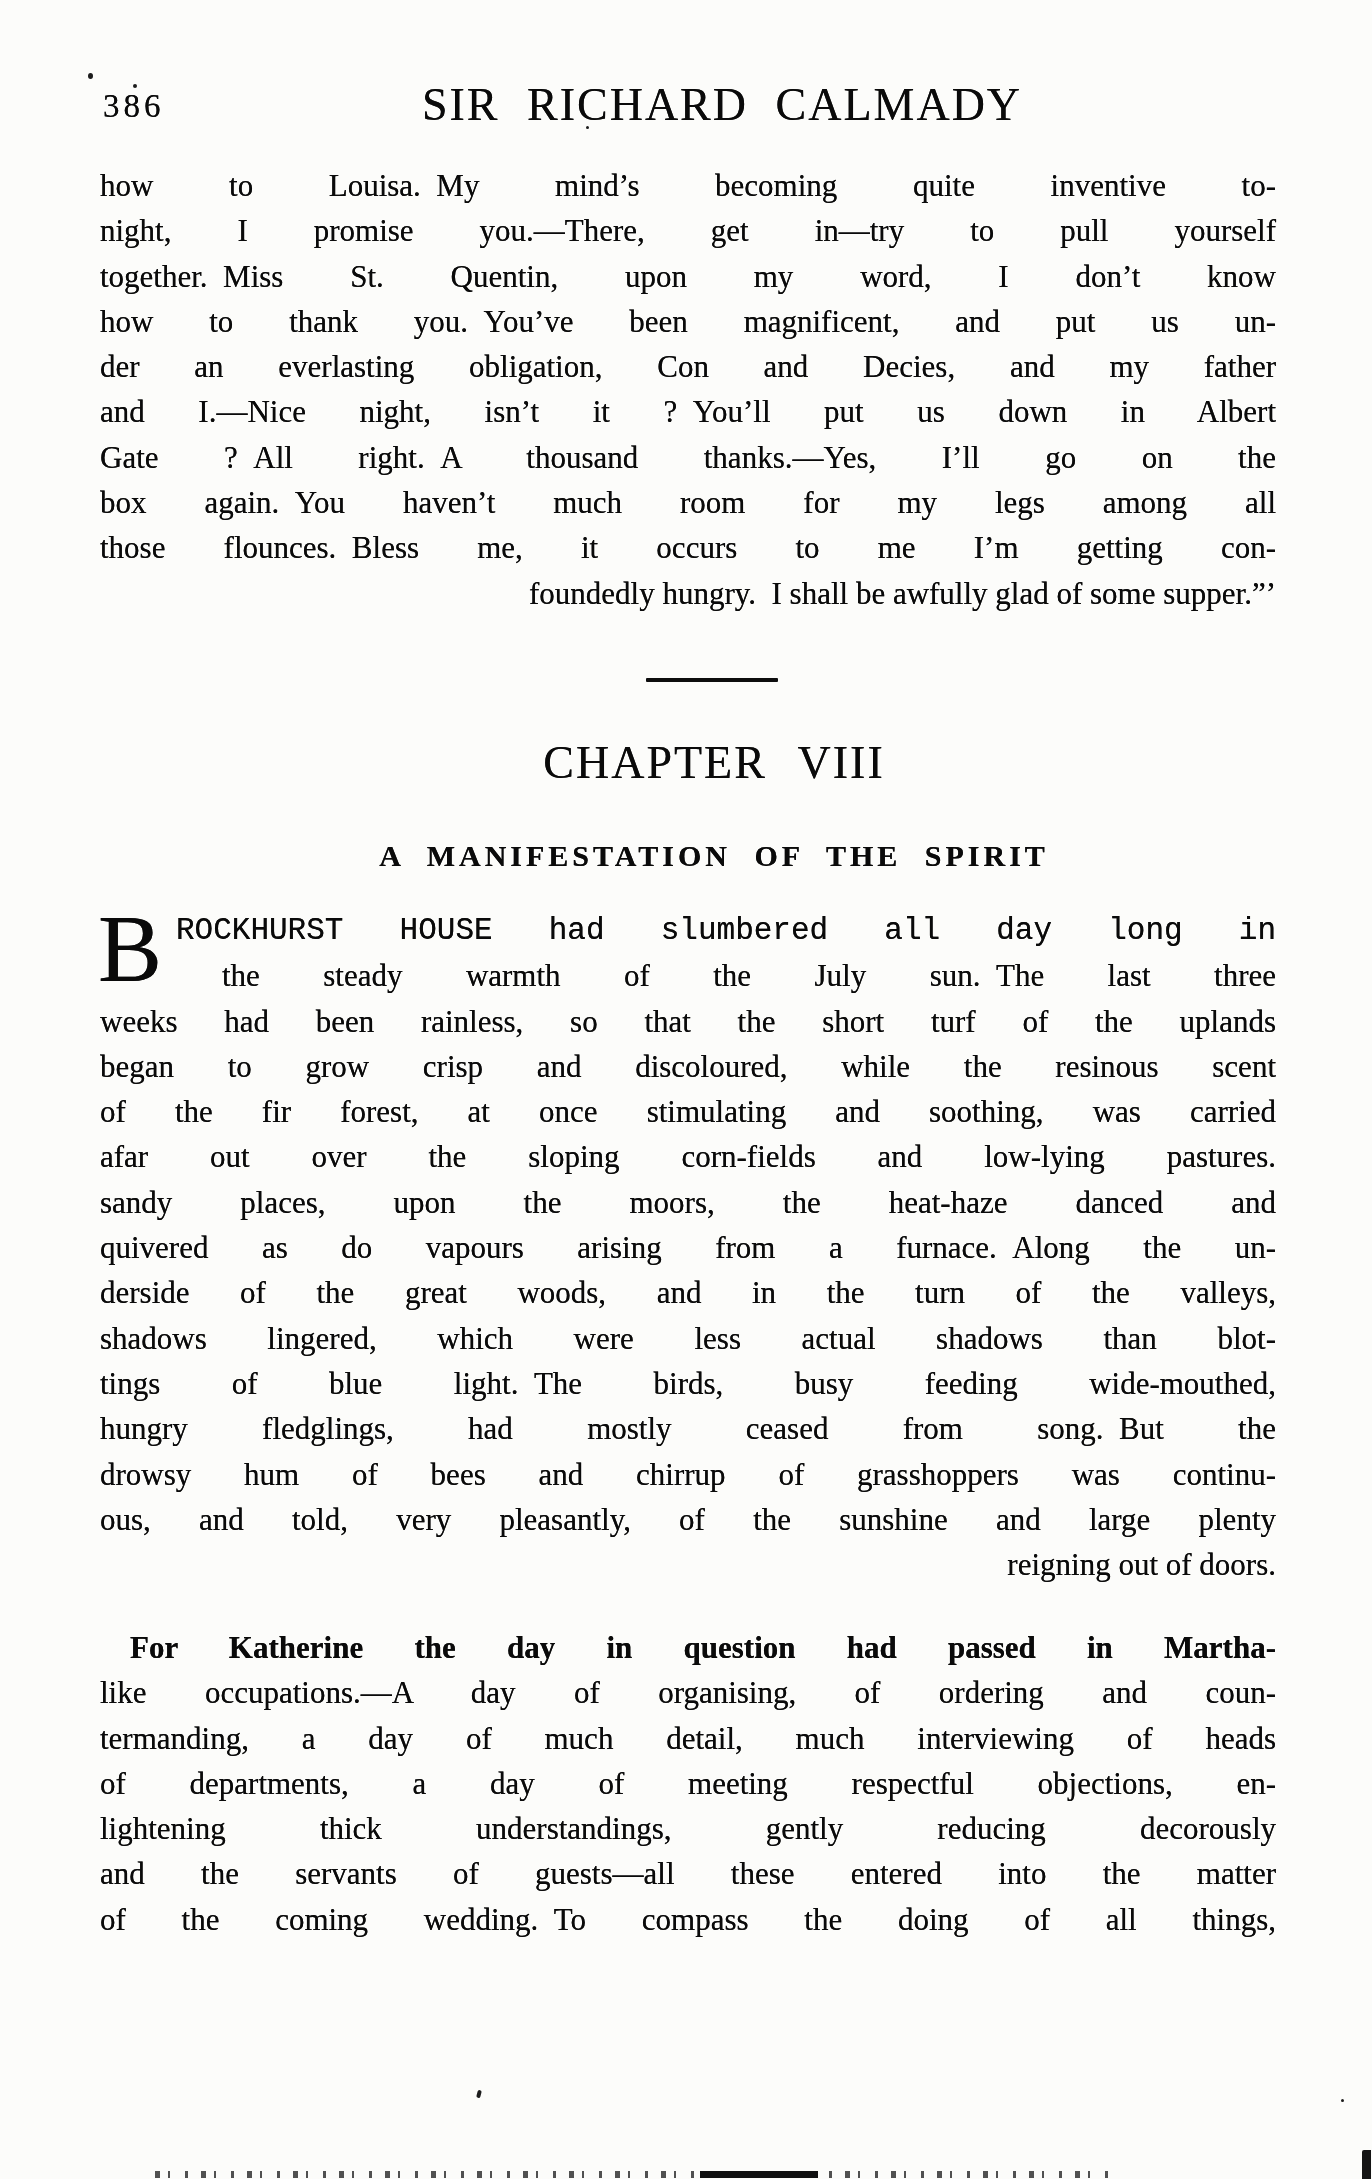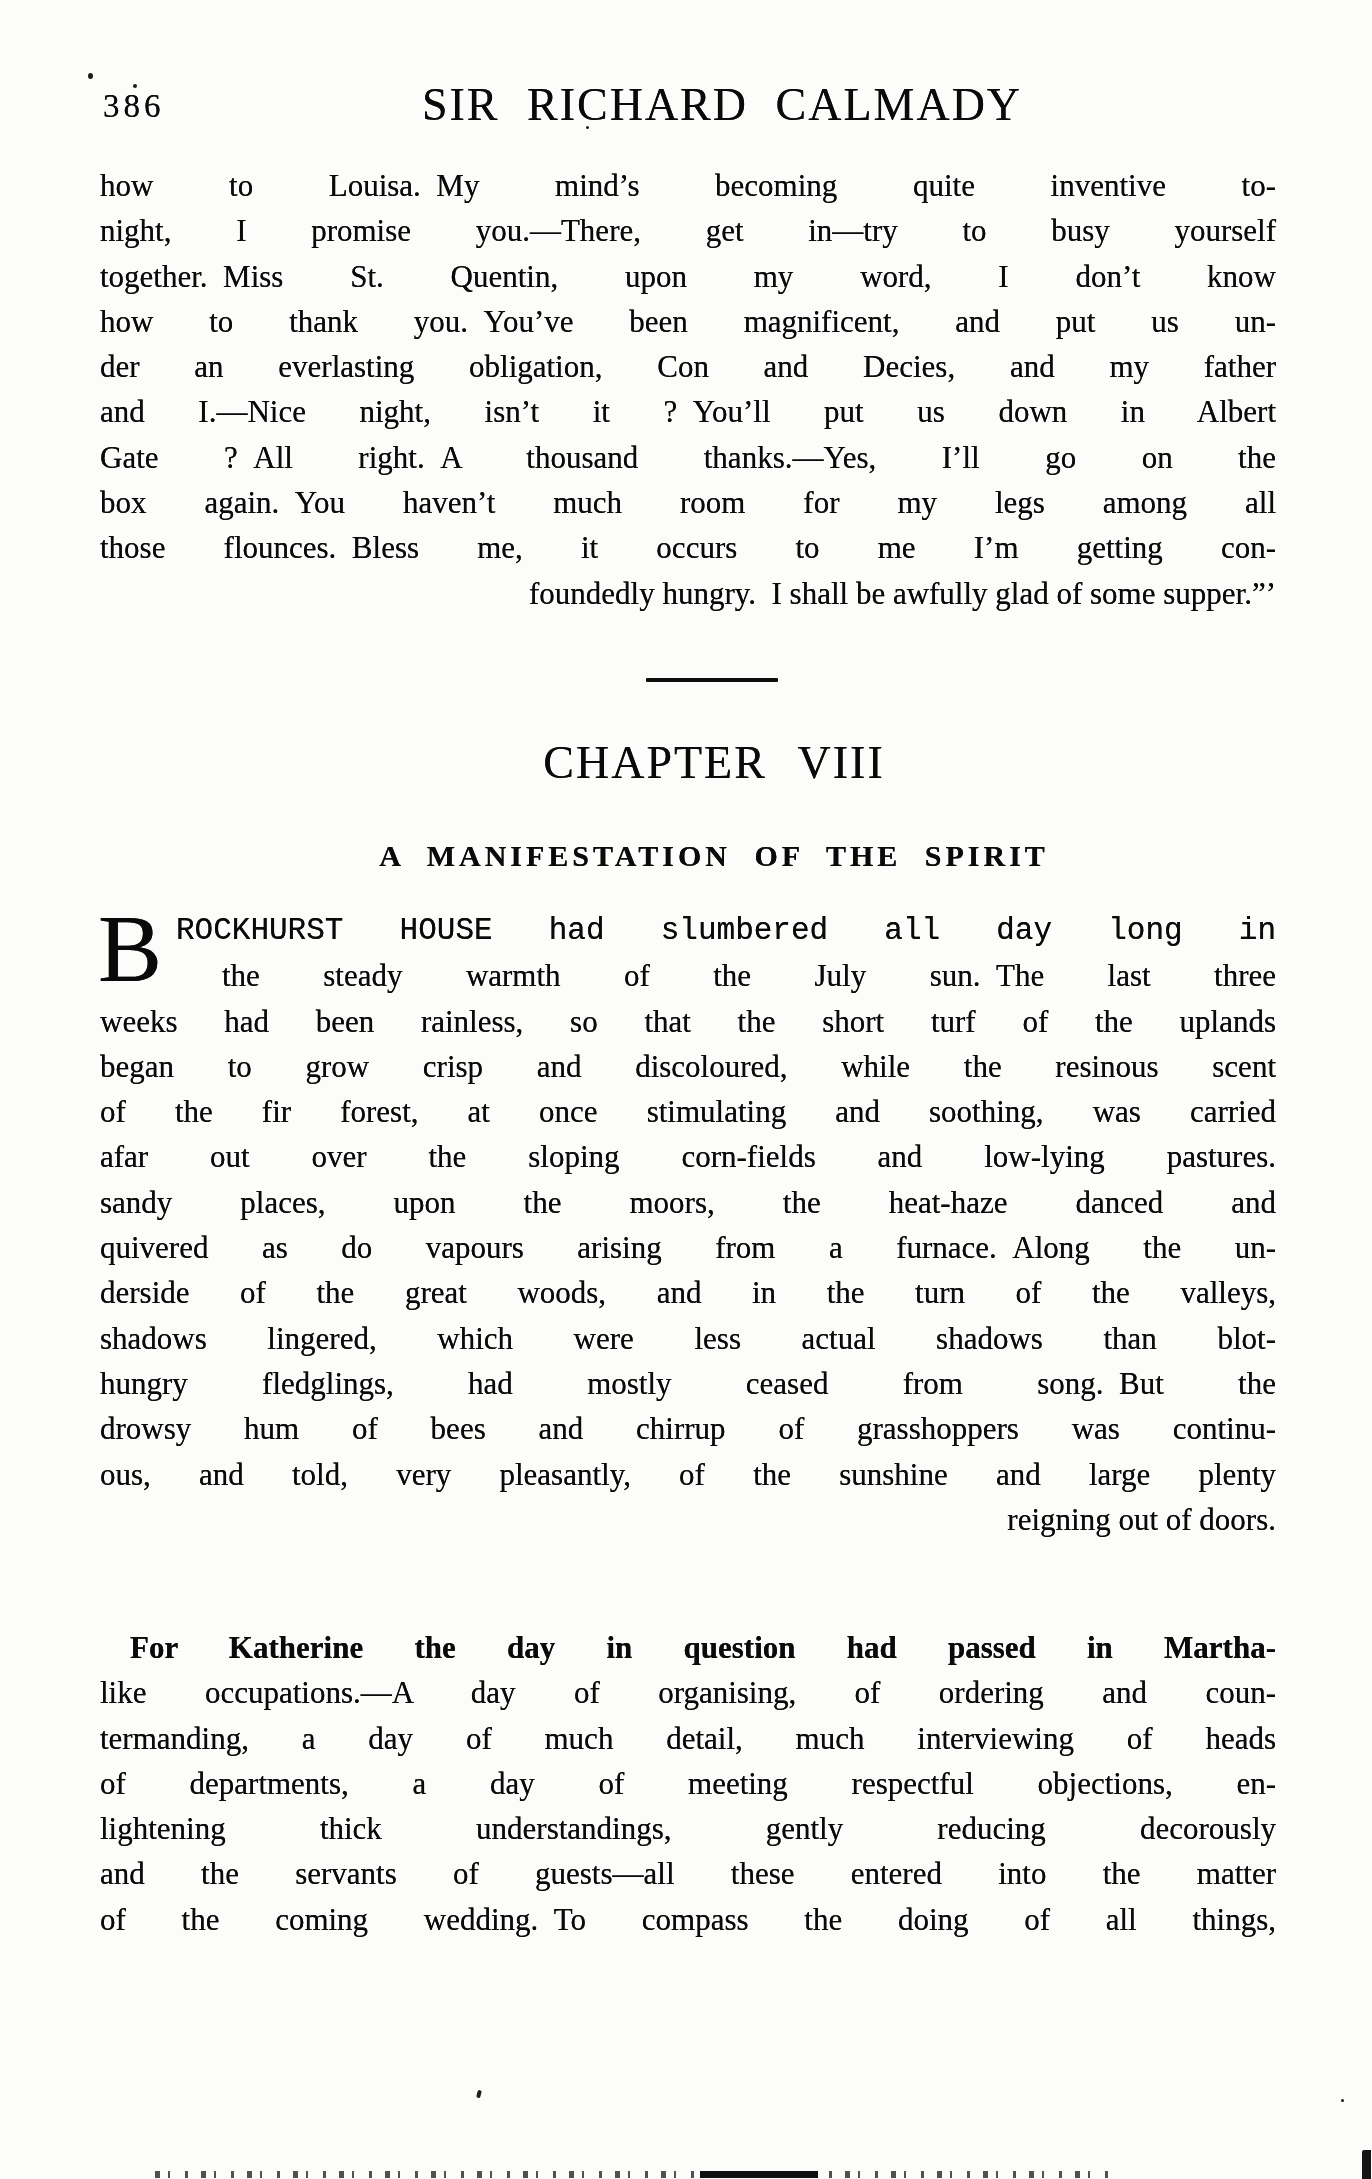--- a/index.html
+++ b/index.html
@@ -92,21 +92,21 @@
 
 <div class="page">
 
   <div class="header">
     <div class="page-number ink">386</div>
     <div class="running-title ink">SIR RICHARD CALMADY</div>
   </div>
 
   <div class="para p1">
     <div class="tl ink">how to Louisa. My mind’s becoming quite inventive to-</div>
-    <div class="tl ink">night, I promise you.—There, get in—try to busy yourself</div>
+    <div class="tl ink">night, I promise you.—There, get in—try to pull yourself</div>
     <div class="tl ink">together. Miss St. Quentin, upon my word, I don’t know</div>
     <div class="tl ink">how to thank you. You’ve been magnificent, and put us un-</div>
     <div class="tl ink">der an everlasting obligation, Con and Decies, and my father</div>
     <div class="tl ink">and I.—Nice night, isn’t it ? You’ll put us down in Albert</div>
     <div class="tl ink">Gate ? All right. A thousand thanks.—Yes, I’ll go on the</div>
     <div class="tl ink">box again. You haven’t much room for my legs among all</div>
     <div class="tl ink">those flounces. Bless me, it occurs to me I’m getting con-</div>
     <div class="tl noj ink">foundedly hungry. I shall be awfully glad of some supper.”’</div>
   </div>
 
@@ -120,20 +120,21 @@
     <div class="tl dc1 ink">ROCKHURST HOUSE had slumbered all day long in</div>
     <div class="tl dc2 ink">the steady warmth of the July sun. The last three</div>
     <div class="tl ink">weeks had been rainless, so that the short turf of the uplands</div>
     <div class="tl ink">began to grow crisp and discoloured, while the resinous scent</div>
     <div class="tl ink">of the fir forest, at once stimulating and soothing, was carried</div>
     <div class="tl ink">afar out over the sloping corn-fields and low-lying pastures.</div>
     <div class="tl ink">sandy places, upon the moors, the heat-haze danced and</div>
     <div class="tl ink">quivered as do vapours arising from a furnace. Along the un-</div>
     <div class="tl ink">derside of the great woods, and in the turn of the valleys,</div>
     <div class="tl ink">shadows lingered, which were less actual shadows than blot-</div>
+    <div class="tl ink">tings of blue light. The birds, busy feeding wide-mouthed,</div>
     <div class="tl ink">hungry fledglings, had mostly ceased from song. But the</div>
     <div class="tl ink">drowsy hum of bees and chirrup of grasshoppers was continu-</div>
     <div class="tl ink">ous, and told, very pleasantly, of the sunshine and large plenty</div>
     <div class="tl noj ink">reigning out of doors.</div>
   </div>
 
   <div class="para p3">
     <div class="tl indent ink">For Katherine the day in question had passed in Martha-</div>
     <div class="tl ink">like occupations.—A day of organising, of ordering and coun-</div>
     <div class="tl ink">termanding, a day of much detail, much interviewing of heads</div>

